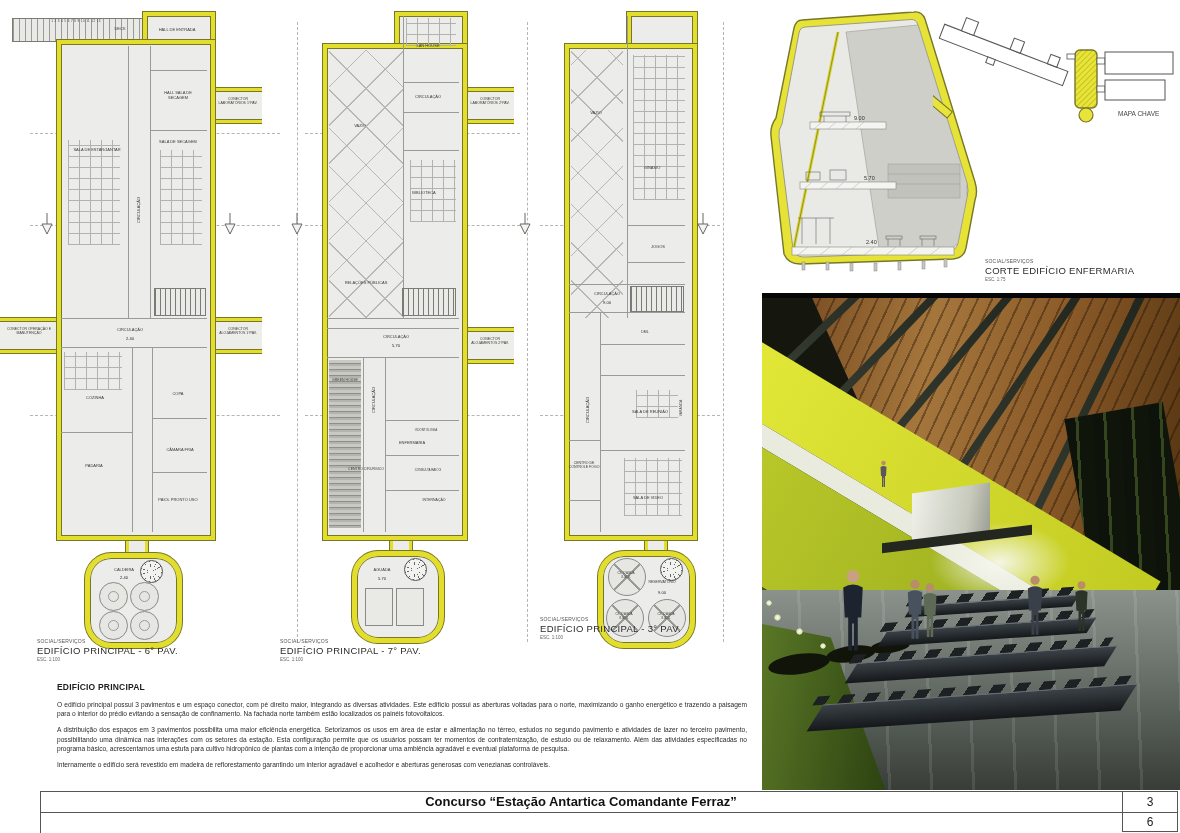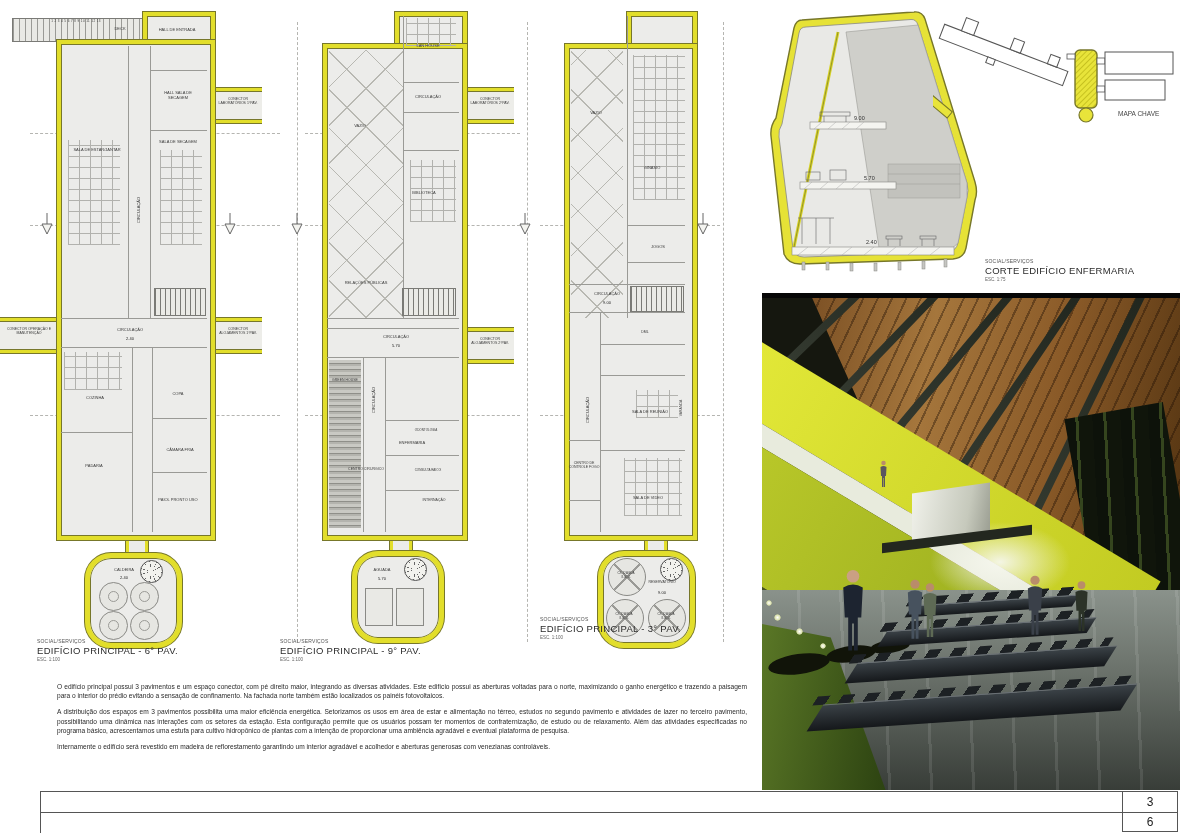--- a/index.html
+++ b/index.html
@@ -243,21 +243,21 @@
     <span class="rl s4 v" style="left:374px;top:400px">CIRCULAÇÃO</span>
     <span class="rl s4" style="left:412px;top:443px">ENFERMARIA</span>
     <span class="rl s3" style="left:426px;top:431px">ODONTOLOGIA</span>
     <span class="rl s35" style="left:366px;top:469px">CENTRO CIRÚRGICO</span>
     <span class="rl s3 wrap" style="left:428px;top:471px;width:28px">CONSULTA RAIO X</span>
     <span class="rl s35" style="left:434px;top:500px">INTERNAÇÃO</span>
     <span class="rl s4" style="left:382px;top:570px">AGUADA</span>
     <span class="lvl" style="left:382px;top:578px">5.70</span>
     <div class="plabel" style="left:280px;top:638px">
       <div class="sec">SOCIAL/SERVIÇOS</div>
-      <div class="ttl">EDIFÍCIO PRINCIPAL - 9° PAV.</div>
+      <div class="ttl">EDIFÍCIO PRINCIPAL - 7° PAV.</div>
       <div class="esc">ESC.  1:100</div>
     </div>
   </div>
 
   
   <div style="display:contents">
     <div class="neck" style="left:645px;top:528px;width:16px;height:26px"></div>
     <div class="pbody" style="left:627px;top:12px;width:62px;height:36px"></div>
     <div class="pbody" style="left:565px;top:44px;width:124px;height:488px"></div>
     <div class="hatchX" style="left:571px;top:50px;width:52px;height:268px"></div>
@@ -470,28 +470,30 @@
         </svg>
     </div>
     <div class="dotl" style="left:12px;top:316px;width:7px;height:7px"></div>
     <div class="dotl" style="left:34px;top:330px;width:7px;height:7px"></div>
     <div class="dotl" style="left:58px;top:345px;width:6px;height:6px"></div>
     <div class="dotl" style="left:4px;top:302px;width:6px;height:6px"></div>
   </div>
 
   
   <div class="desc">
+    <h2>EDIFÍCIO PRINCIPAL</h2>
     <p>O edifício principal possui 3 pavimentos e um espaço conector, com pé direito maior, integrando as diversas atividades. Este edifício possui as aberturas voltadas para o norte, maximizando o ganho energético e trazendo a paisagem para o interior do prédio evitando a sensação de confinamento. Na fachada norte também estão localizados os painéis fotovoltaicos.</p>
     <p>A distribuição dos espaços em 3 pavimentos possibilita uma maior eficiência energética. Setorizamos os usos em área de estar e alimentação no térreo, estudos no segundo pavimento e atividades de lazer no terceiro pavimento, possibilitando uma dinâmica nas interações com os setores da estação. Esta configuração permite que os usuários possam ter momentos de confraternização, de estudo ou de relaxamento. Além das atividades especificadas no programa básico, acrescentamos uma estufa para cultivo hidropônico de plantas com a intenção de proporcionar uma ambiência agradável e eventual plataforma de pesquisa.</p>
     <p>Internamente o edifício será revestido em madeira de reflorestamento garantindo um interior agradável e acolhedor e aberturas generosas com venezianas controláveis.</p>
   </div>
 
   
   <div class="tb-line" style="left:40px;top:791px;width:1138px;height:1px"></div>
   <div class="tb-line" style="left:40px;top:812px;width:1138px;height:1px"></div>
   <div class="tb-line" style="left:40px;top:791px;width:1px;height:42px"></div>
   <div class="tb-line" style="left:1122px;top:791px;width:1px;height:40px"></div>
   <div class="tb-line" style="left:1177px;top:791px;width:1px;height:40px"></div>
   <div class="tb-line" style="left:1122px;top:831px;width:56px;height:1px"></div>
+  <div class="tb-title">Concurso “Estação  Antartica Comandante Ferraz”</div>
   <div class="tb-num" style="left:1122px;top:795px">3</div>
   <div class="tb-num" style="left:1122px;top:815px">6</div>
 
 </div>
 
 </body></html>

